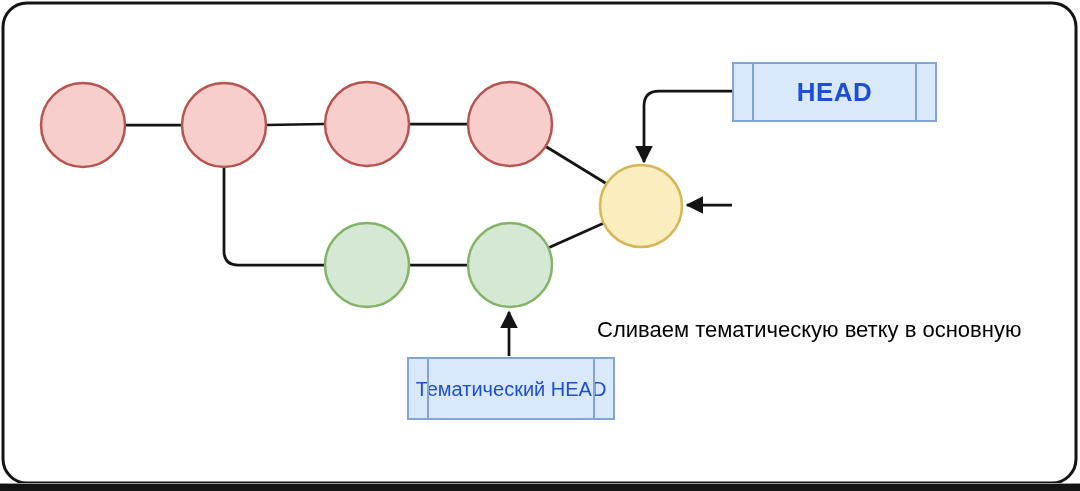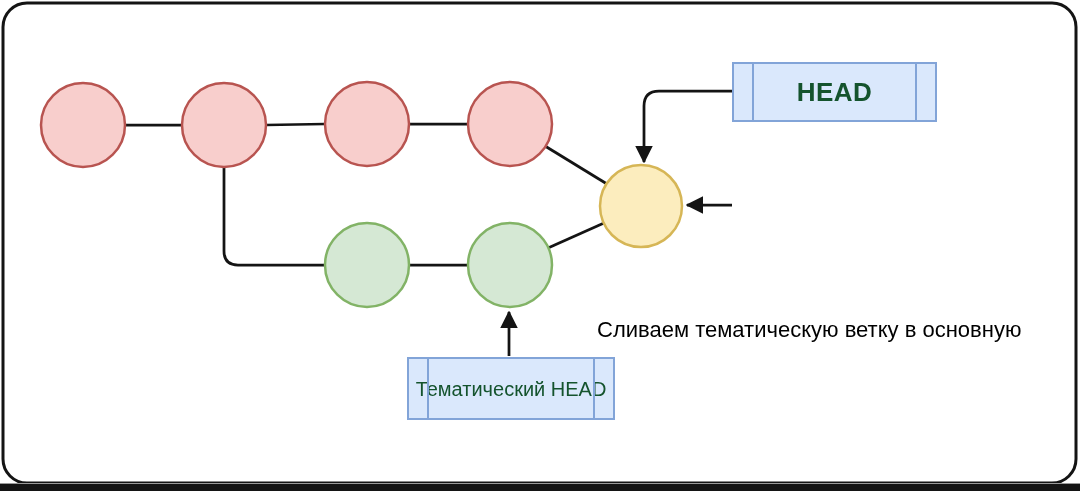--- a/index.html
+++ b/index.html
@@ -24,21 +24,21 @@
   }
   
   .pbox {
     position: absolute;
     box-sizing: border-box;
     background: var(--box-fill, #dae8fc);
     border: 2px solid var(--box-stroke, #82a4d8);
     display: flex;
     align-items: center;
     justify-content: center;
-    color: #14532d;
+    color: #1d4ed8;
   }
   .pbox .pbar {
     position: absolute;
     top: 0;
     bottom: 0;
     width: 0;
     border-left: 2px solid var(--box-stroke, #82a4d8);
   }
   .pbox .pbar.left  { left: 18px; }
   .pbox .pbar.right { right: 18px; }

